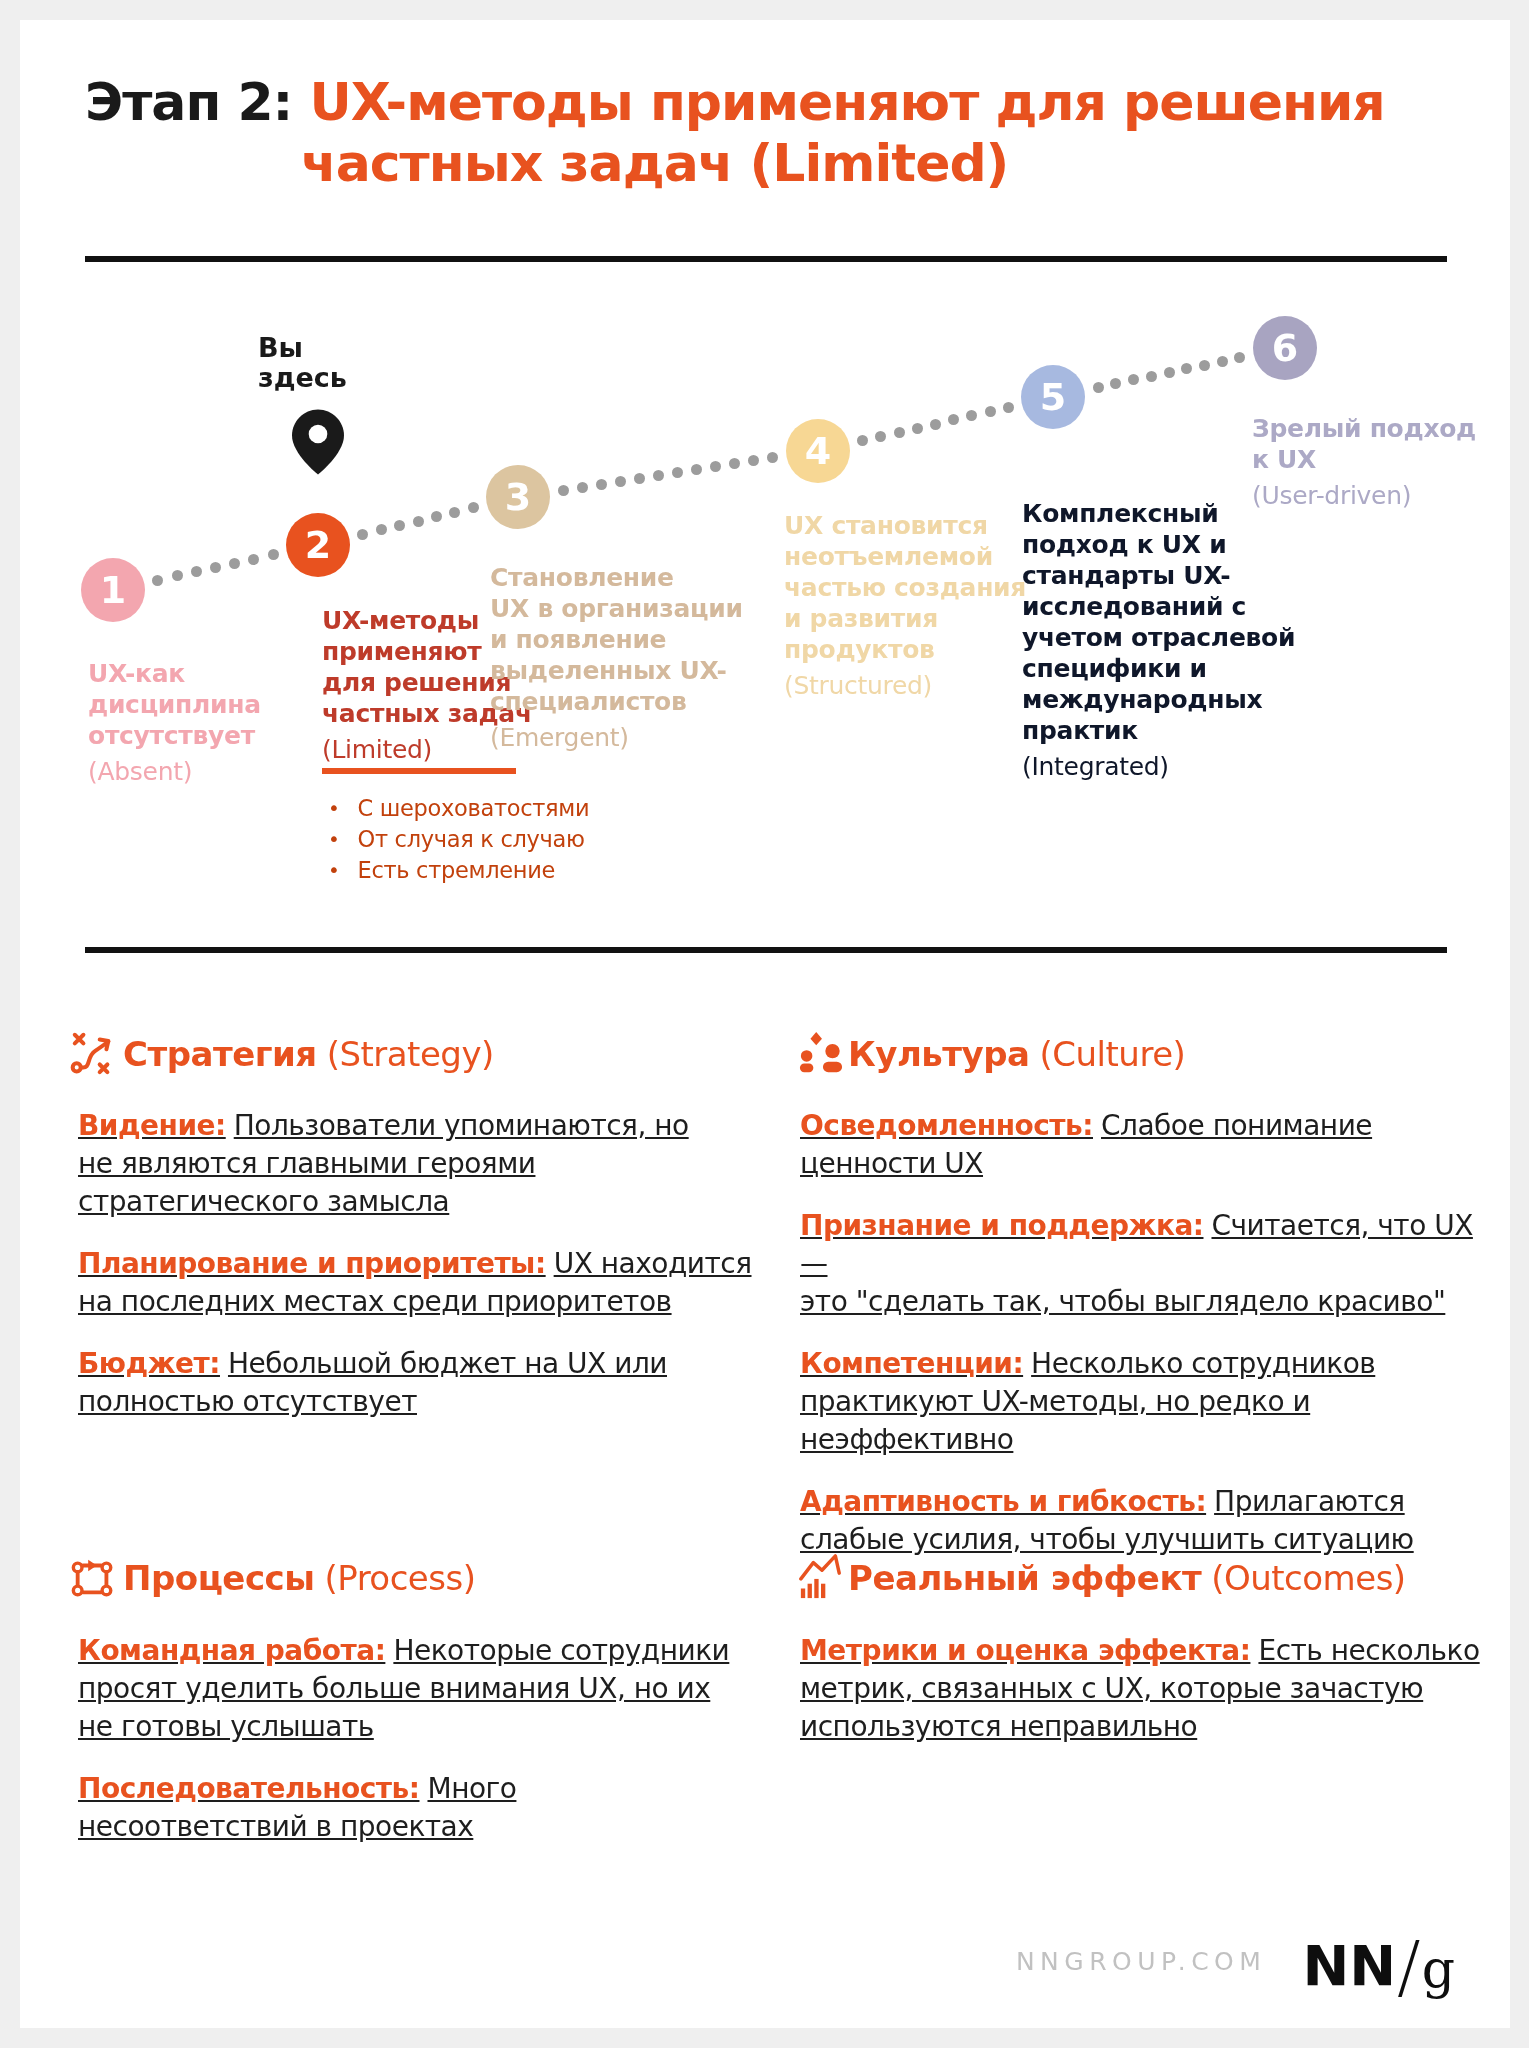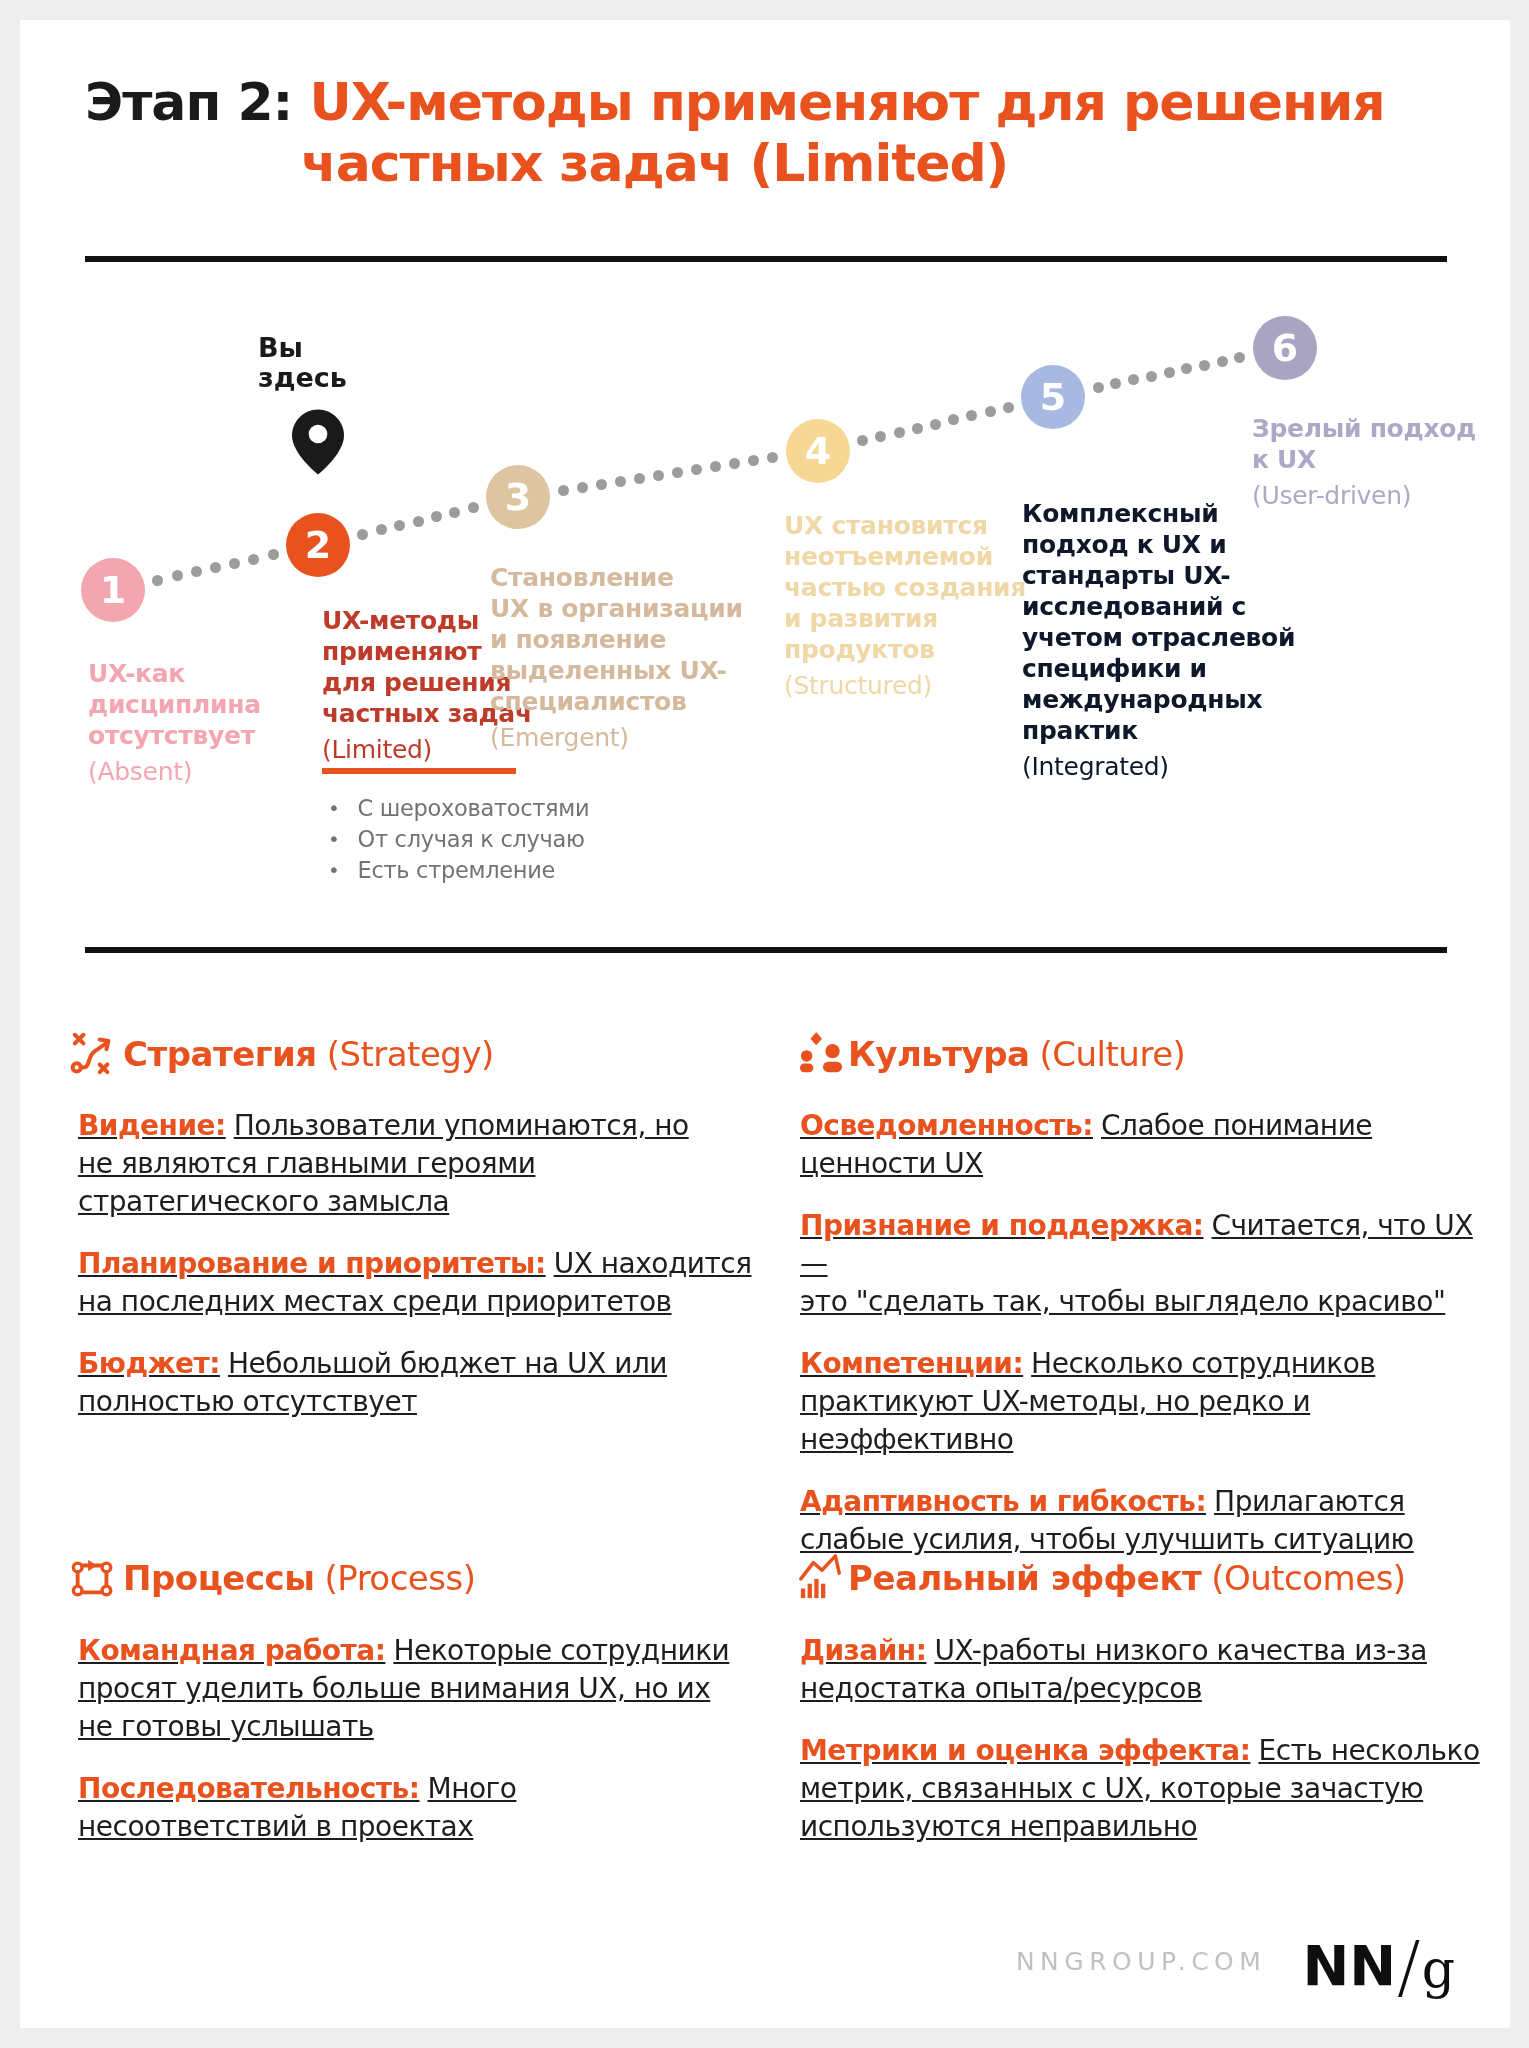--- a/index.html
+++ b/index.html
@@ -33,21 +33,21 @@
   .stage-label .tag{font-weight:400;margin-top:5px;}
   .stage-text{white-space:pre-line;}
   .l1{left:68px;top:638px;color:#F3A6AF;}
   .l2{left:302px;top:585px;color:#BE3B2A;}
   .l3{left:470px;top:542px;color:#D4B99C;}
   .l4{left:764px;top:490px;color:#F0D7A6;}
   .l5{left:1002px;top:438px;color:#0f172a;width:310px;margin-top:40px;}
   .l6{left:1232px;top:393px;color:#ACA9C6;}
 
   .stage2-bar{position:absolute;left:302px;top:748px;width:194px;height:6px;background:#E8521F;}
-  .notes{position:absolute;left:308px;top:773px;font-size:22.5px;line-height:31px;color:#737373;letter-spacing:-0.3px;}
+  .notes{position:absolute;left:308px;top:773px;font-size:22.5px;line-height:31px;color:#c2410c;letter-spacing:-0.3px;}
   .note-row{display:flex;}
   .note-row::before{content:"\2022";margin-right:18px;font-size:20px;}
 
   
   .section-icon{position:absolute;width:46px;height:46px;}
   .i-strategy{left:50px;top:1010px;}
   .i-culture{left:778px;top:1010px;}
   .i-process{left:50px;top:1534px;}
   .i-outcomes{left:778px;top:1534px;}
   .section-heading{position:absolute;font-size:34px;font-weight:700;color:#E8521F;letter-spacing:-0.5px;white-space:nowrap;}
@@ -215,22 +215,20 @@
 
     <svg class="section-icon i-outcomes" viewBox="0 0 48 48">
       <rect x="3" y="36" width="4.5" height="10" fill="#E8521F"></rect>
       <rect x="10" y="31" width="4.5" height="15" fill="#E8521F"></rect>
       <rect x="17" y="26" width="4.5" height="20" fill="#E8521F"></rect>
       <rect x="24" y="31" width="4.5" height="15" fill="#E8521F"></rect>
       <path d="M3 26 L16 9 L25 17 L39 2 L43 20" fill="none" stroke="#E8521F" stroke-width="3.6" stroke-linecap="round" stroke-linejoin="round"></path>
     </svg>
     <div class="section-heading h-outcomes"><span>Реальный эффект</span><span class="sub">(Outcomes)</span></div>
     <div class="items items-outcomes">
-      <p class="item"><span class="item-label">Дизайн:</span><span class="item-text">UX-работы низкого качества из-за
-недостатка опыта/ресурсов</span></p>
       <p class="item"><span class="item-label">Метрики и оценка эффекта:</span><span class="item-text">Есть несколько
 метрик, связанных с UX, которые зачастую
 используются неправильно</span></p>
     </div>
 
     <div class="footer">
       <span class="site">NNGROUP.COM</span>
       <span class="logo">
           <span class="nn">NN</span>
           <span class="slash">/</span>

